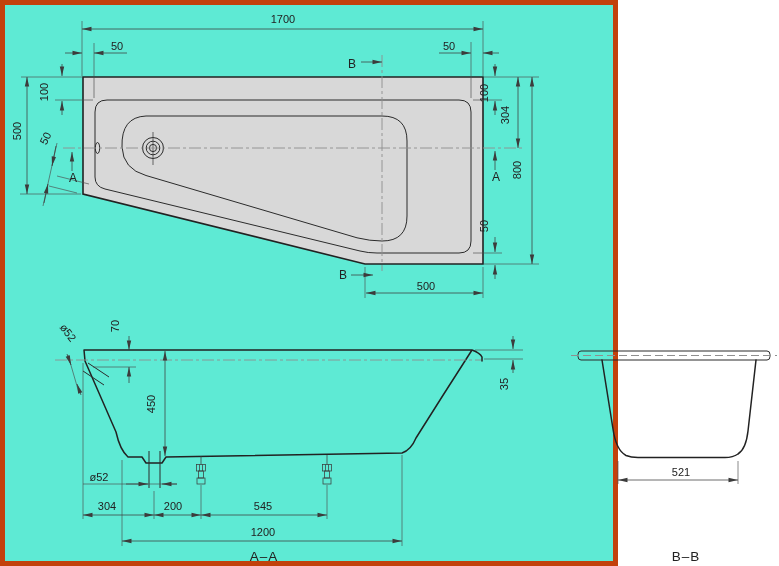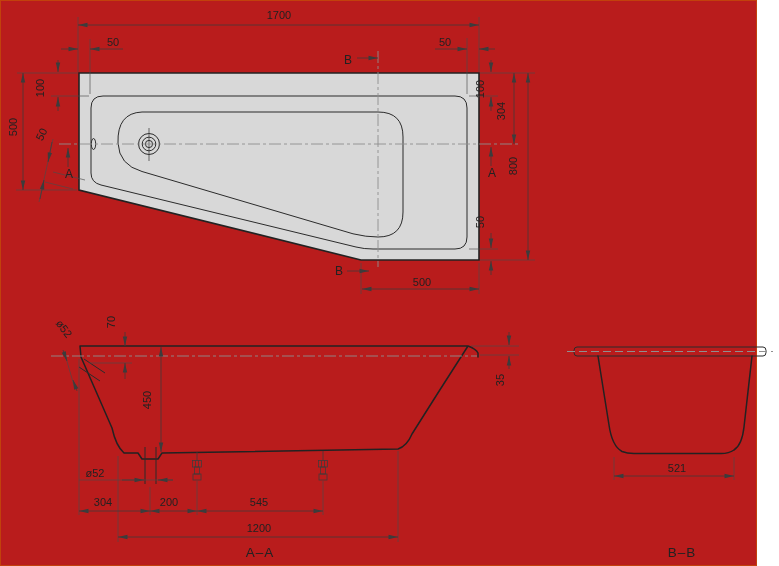--- a/index.html
+++ b/index.html
@@ -1,16 +1,16 @@
 <!DOCTYPE html>
 <html><head>
 <meta charset="utf-8">
 <style>
   html,body{margin:0;padding:0;background:#fff;}
-  .page{width:757px;height:566px;position:relative;background:#b91c1c;box-sizing:border-box;border:1px solid #c2410c;}
+  .page{width:618px;height:566px;position:relative;background:#5eead4;box-sizing:border-box;border:5px solid #c2410c;}
   svg{display:block;}
   .ol{stroke:#222;stroke-width:1.5;fill:none;stroke-linejoin:round;stroke-linecap:round;}
   .ol2{stroke:#2b2b2b;stroke-width:1;fill:none;stroke-linejoin:round;}
   .fillgray{fill:#d8d8d8;stroke:#222;stroke-width:1.6;stroke-linejoin:miter;}
   .dim{stroke:#3c3c3c;stroke-width:.75;fill:none;}
   .ext{stroke:#4a4a4a;stroke-width:.65;fill:none;}
   .cl{stroke:#8f8f8f;stroke-width:.9;fill:none;stroke-dasharray:12 3 3 3;}
   .cld{stroke:#8f8f8f;stroke-width:1.1;fill:none;stroke-dasharray:8 4;}
   .t{font-family:"Liberation Sans",sans-serif;font-size:11px;fill:#222;}
   .tm{text-anchor:middle;}

